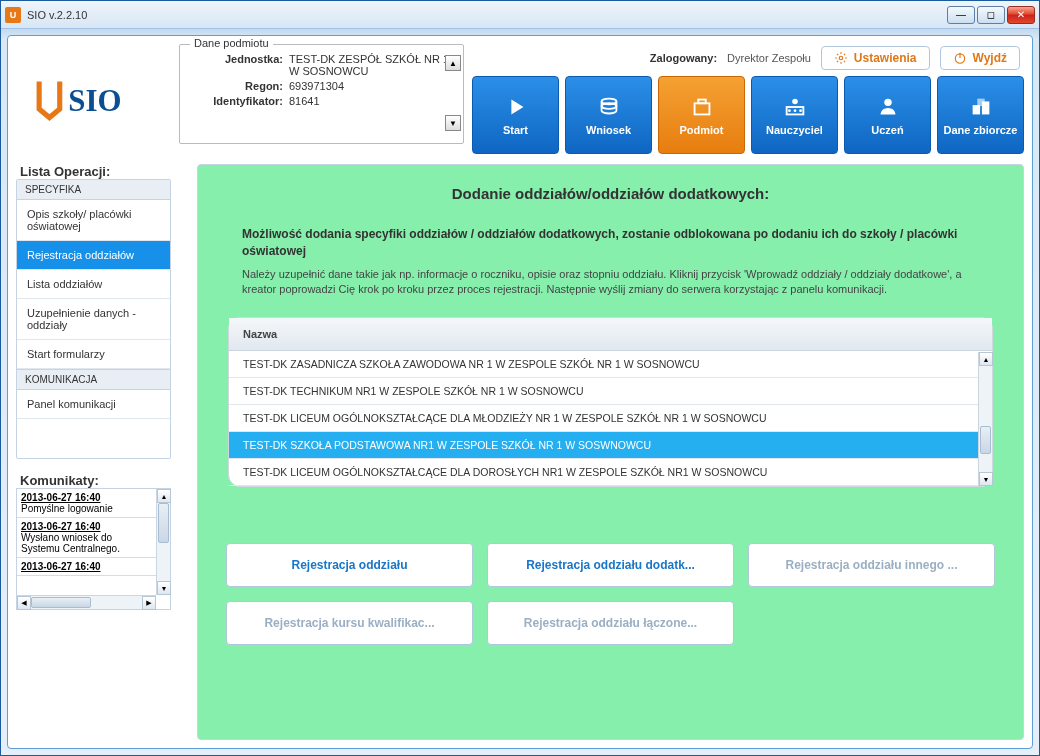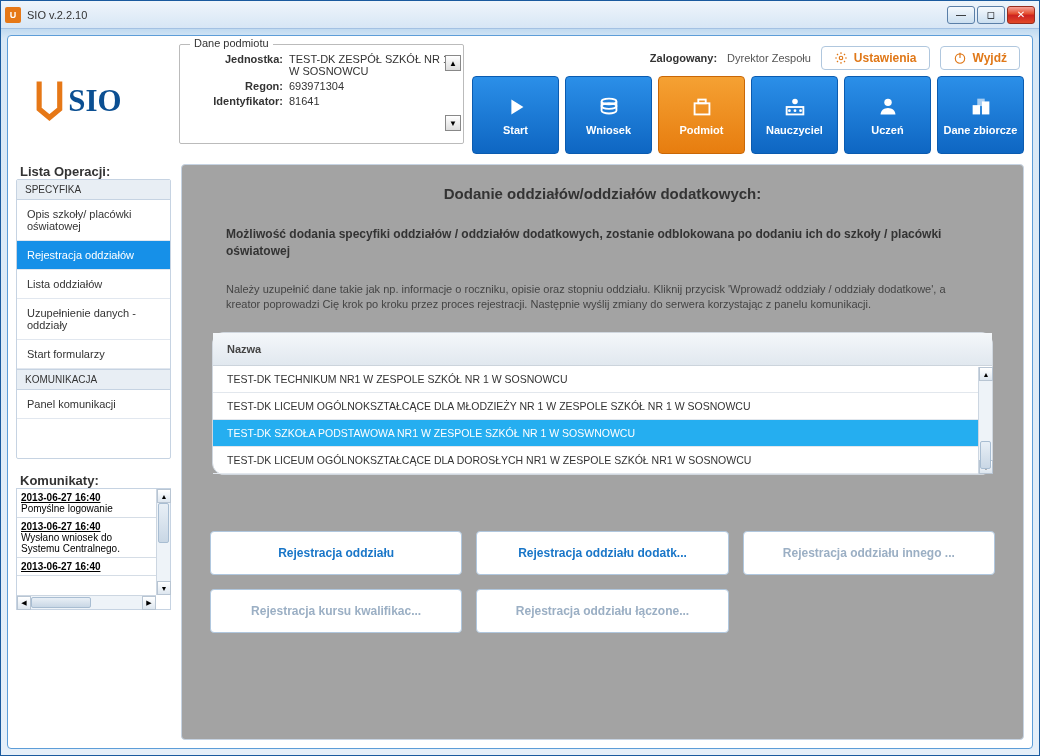--- a/index.html
+++ b/index.html
@@ -25,41 +25,41 @@
 .stepper { width:16px; height:16px; border:1px solid #888; background:linear-gradient(#fff,#ddd); display:flex; align-items:center; justify-content:center; font-size:8px; cursor:pointer;}
 .right-header { width:552px; display:flex; flex-direction:column; gap:4px;}
 .user-row { display:flex; align-items:center; justify-content:flex-end; gap:10px; padding-right:4px; height:28px;}
 .user-row .lbl { font-weight:bold; font-size:11px; color:#333;}
 .user-row .val { font-size:11px; color:#555;}
 .hdr-btn { display:flex; align-items:center; gap:6px; padding:4px 12px; border:1px solid #b0c7de; border-radius:4px; background:#fff; color:#e07818; font-weight:bold; font-size:12px; cursor:pointer;}
 .nav-tiles { display:flex; gap:6px; flex:1;}
 .tile { flex:1; border-radius:4px; background:linear-gradient(to bottom,#2b8fe8,#0e66c2); border:1px solid #0a5bb0; display:flex; flex-direction:column; align-items:center; justify-content:center; gap:4px; color:#fff; font-size:11px; font-weight:bold; cursor:pointer; text-align:center;}
 .tile.active { background:linear-gradient(to bottom,#f5a133,#e77d0f); border-color:#c96706;}
 .tile svg { width:26px; height:26px; }
-.body-section { flex:1; display:flex; gap:10px; margin-top:10px; overflow:hidden;}
+.body-section { flex:1; display:flex; gap:26px; margin-top:10px; overflow:hidden;}
 .left-col { width:155px; display:flex; flex-direction:column; gap:14px;}
 .panel-title { font-weight:bold; font-size:13px; color:#333; padding:0 4px;}
 .op-list { border:1px solid #c6d3e2; border-radius:2px; background:#fff; flex:1; overflow:hidden;}
 .op-section { background:#e8eef4; border-top:1px solid #c6d3e2; border-bottom:1px solid #c6d3e2; padding:4px 8px; font-size:10px; color:#333;}
 .op-section:first-child{border-top:none;}
 .op-item { padding:8px 10px; border-bottom:1px solid #e1e7ef; font-size:11px; color:#333; cursor:pointer;}
 .op-item.selected { background:#1690e8; color:#fff;}
 .msg-box { border:1px solid #c6d3e2; background:#fff; height:122px; position:relative; font-size:10px;}
 .msg-list { position:absolute; top:0; left:0; right:14px; bottom:14px; overflow:hidden;}
 .msg-item { padding:3px 4px; border-bottom:1px solid #d5dde6;}
 .msg-item .ts { font-weight:bold; text-decoration:underline;}
 .msg-scroll-v { position:absolute; right:0; top:0; width:14px; bottom:14px; background:#eef3f8; border-left:1px solid #ccd6e1; display:flex; flex-direction:column;}
 .msg-scroll-h { position:absolute; bottom:0; left:0; right:14px; height:14px; background:#eef3f8; border-top:1px solid #ccd6e1; display:flex;}
 .sb-btn { width:14px; height:14px; background:linear-gradient(#fff,#dde6ef); border:1px solid #b8c5d3; display:flex; align-items:center; justify-content:center; font-size:7px; cursor:pointer;}
 .sb-track { flex:1; position:relative;}
 .sb-thumb { position:absolute; background:linear-gradient(#e8eff6,#c9d7e5); border:1px solid #a8bdd2; border-radius:2px;}
-.main-panel { flex:1; border:1px solid #c6d3e2; border-radius:4px; background:#a3a3a3; display:flex; flex-direction:column; padding:14px 20px; overflow:hidden;}
+.main-panel { flex:1; border:1px solid #c6d3e2; border-radius:4px; background:#86efac; display:flex; flex-direction:column; padding:14px 20px; overflow:hidden;}
 .main-title { text-align:center; font-weight:bold; font-size:15px; color:#333; padding:6px 0 24px;}
 .intro { padding:0 24px;}
-.intro-head { font-weight:bold; font-size:12px; color:#333; line-height:1.4; margin-bottom:22px;}
+.intro-head { font-weight:bold; font-size:12px; color:#333; line-height:1.4; margin-bottom:7px;}
 .intro-body { font-size:11px; color:#444; line-height:1.4;}
 .table-wrap { margin:20px 10px 0; border:1px solid #d0d7df; border-radius:12px; position:relative; background:#fff;}
 .table-header { background:linear-gradient(#f4f7fa,#e1e8ef); padding:10px 14px; font-weight:bold; font-size:11px; color:#444; border-bottom:1px solid #ccd4dc;}
 .table-body { position:relative;}
 .table-row { padding:7px 14px; border-bottom:1px solid #e2e7ed; font-size:10.5px; color:#333; cursor:pointer; white-space:nowrap; overflow:hidden;}
 .table-row.sel { background:#25aef0; color:#fff;}
 .table-sv { position:absolute; right:0; top:34px; bottom:0; width:14px; background:#eef3f8; border-left:1px solid #ccd6e1; display:flex; flex-direction:column;}
 .action-grid { margin-top:56px; display:grid; grid-template-columns: repeat(3,1fr); gap:14px; padding:0 8px;}
 .action-btn { padding:14px 24px; border:1px solid #b0c7de; border-radius:4px; background:#fff; color:#1976c8; font-weight:bold; font-size:12px; text-align:center; cursor:pointer; white-space:nowrap; overflow:hidden; text-overflow:ellipsis;}
 .action-btn.disabled { color:#9bafc4; cursor:default;}
@@ -219,20 +219,21 @@
 
       <div class="main-panel">
         <div class="main-title">Dodanie oddziałów/oddziałów dodatkowych:</div>
         <div class="intro">
           <div class="intro-head">Możliwość dodania specyfiki oddziałów / oddziałów dodatkowych, zostanie odblokowana po dodaniu ich do szkoły / placówki oświatowej</div>
           <div class="intro-body">Należy uzupełnić dane takie jak np. informacje o roczniku, opisie oraz stopniu oddziału. Kliknij przycisk 'Wprowadź oddziały / oddziały dodatkowe', a kreator poprowadzi Cię krok po kroku przez proces rejestracji. Następnie wyślij zmiany do serwera korzystając z panelu komunikacji.</div>
         </div>
         <div class="table-wrap">
           <div class="table-header">Nazwa</div>
           <div class="table-body" id="table-body">
+              <div class="table-row">TEST-DK ZASADNICZA SZKOŁA ZAWODOWA NR 1 W ZESPOLE SZKÓŁ NR 1 W SOSNOWCU</div>
               <div class="table-row">TEST-DK TECHNIKUM NR1 W ZESPOLE SZKÓŁ NR 1 W SOSNOWCU</div>
               <div class="table-row">TEST-DK LICEUM OGÓLNOKSZTAŁCĄCE DLA MŁODZIEŻY NR 1 W ZESPOLE SZKÓŁ NR 1 W SOSNOWCU</div>
               <div class="table-row sel">TEST-DK SZKOŁA PODSTAWOWA NR1 W ZESPOLE SZKÓŁ NR 1 W SOSWNOWCU</div>
               <div class="table-row">TEST-DK LICEUM OGÓLNOKSZTAŁCĄCE DLA DOROSŁYCH NR1 W ZESPOLE SZKÓŁ NR1 W SOSNOWCU</div>
             </div>
           <div class="table-sv">
             <div class="sb-btn">▲</div>
             <div class="sb-track">
                 <div class="sb-thumb" style="top:60px;left:1px;right:1px;height:28px;"></div>
               </div>

